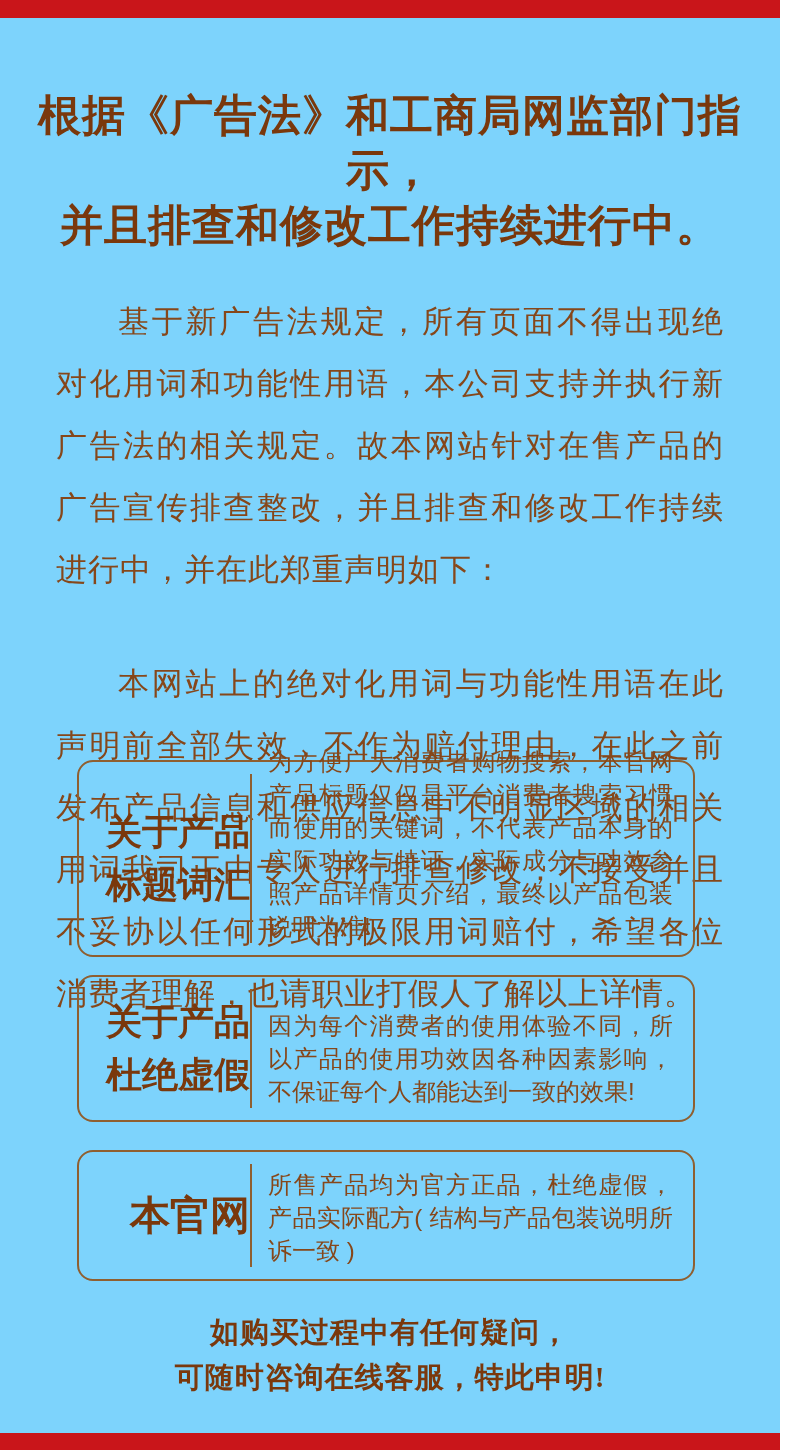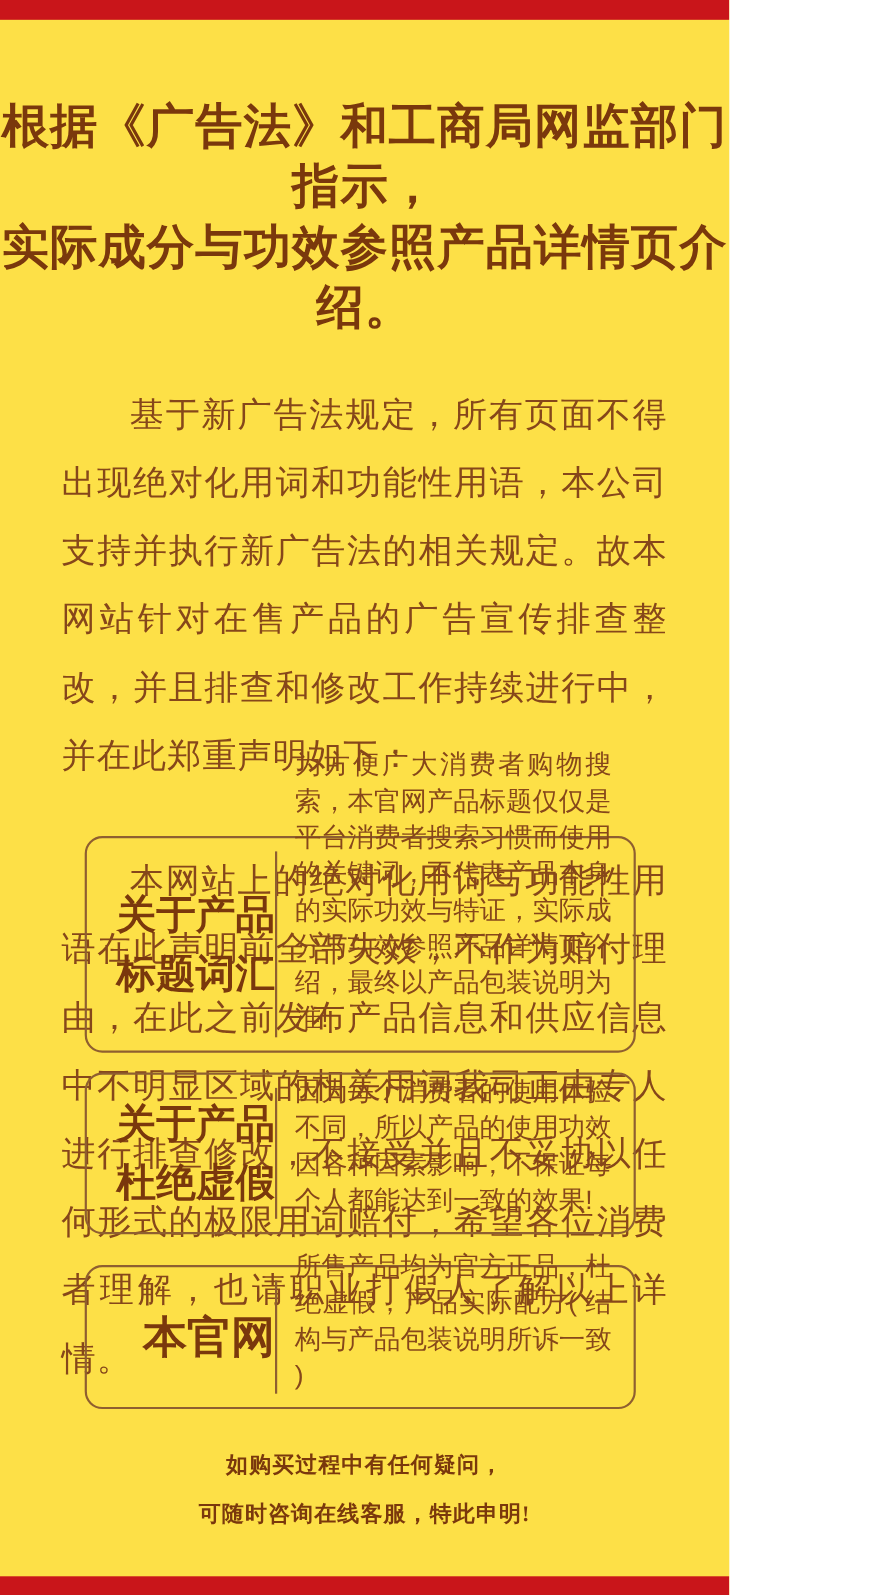--- a/index.html
+++ b/index.html
@@ -1,20 +1,20 @@
 <!DOCTYPE html>
 <html><head>
 <meta charset="utf-8">
 <style>
   html, body { margin: 0; padding: 0; }
   .page {
     position: relative;
-    width: 663px;
+    width: 780px;
     height: 1450px;
-    background: #fde047;
+    background: #7dd3fc;
     overflow: hidden;
     font-family: "Liberation Serif", "DejaVu Serif", serif;
   }
   .bar {
     position: absolute;
     left: 0;
     right: 0;
     background: #c9151a;
   }
   .bar.top { top: 0; height: 18px; }
@@ -95,36 +95,36 @@
   }
 
   .footer {
     position: absolute;
     left: 0;
     right: 0;
     top: 1310px;
     text-align: center;
     font-weight: bold;
     color: #7a380c;
-    font-size: 20px;
+    font-size: 29px;
     line-height: 45px;
     letter-spacing: 1px;
   }
   .footer span { display: block; }
 </style>
 </head>
 <body>
 
 <div class="page">
 
   <div class="bar top"></div>
 
   <h1 class="title">
     <span>根据《广告法》和工商局网监部门指示，</span>
-    <span>实际成分与功效参照产品详情页介绍。</span>
+    <span>并且排查和修改工作持续进行中。</span>
   </h1>
 
   <p class="para first">基于新广告法规定，所有页面不得出现绝对化用词和功能性用语，本公司支持并执行新广告法的相关规定。故本网站针对在售产品的广告宣传排查整改，并且排查和修改工作持续进行中，并在此郑重声明如下：</p>
   <p class="para second">本网站上的绝对化用词与功能性用语在此声明前全部失效，不作为赔付理由，在此之前发布产品信息和供应信息中不明显区域的相关用词我司正由专人进行排查修改，不接受并且不妥协以任何形式的极限用词赔付，希望各位消费者理解，也请职业打假人了解以上详情。</p>
 
   <div class="boxes">
 
     <section class="box b1">
       <div class="box-label">
         <span>关于产品</span>

